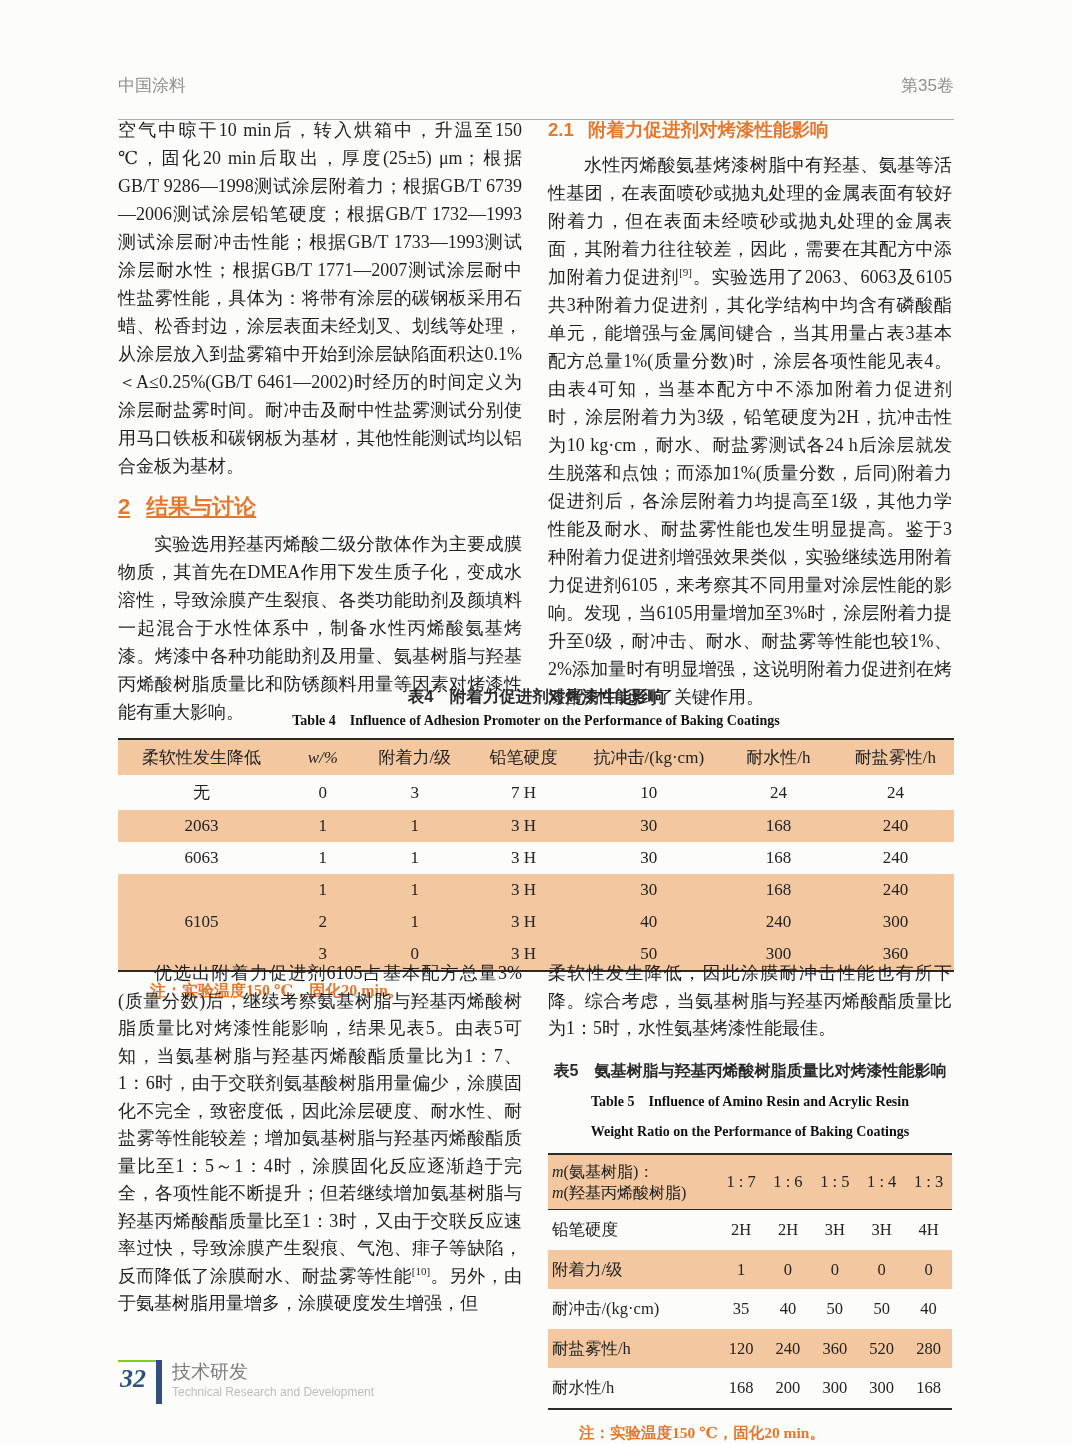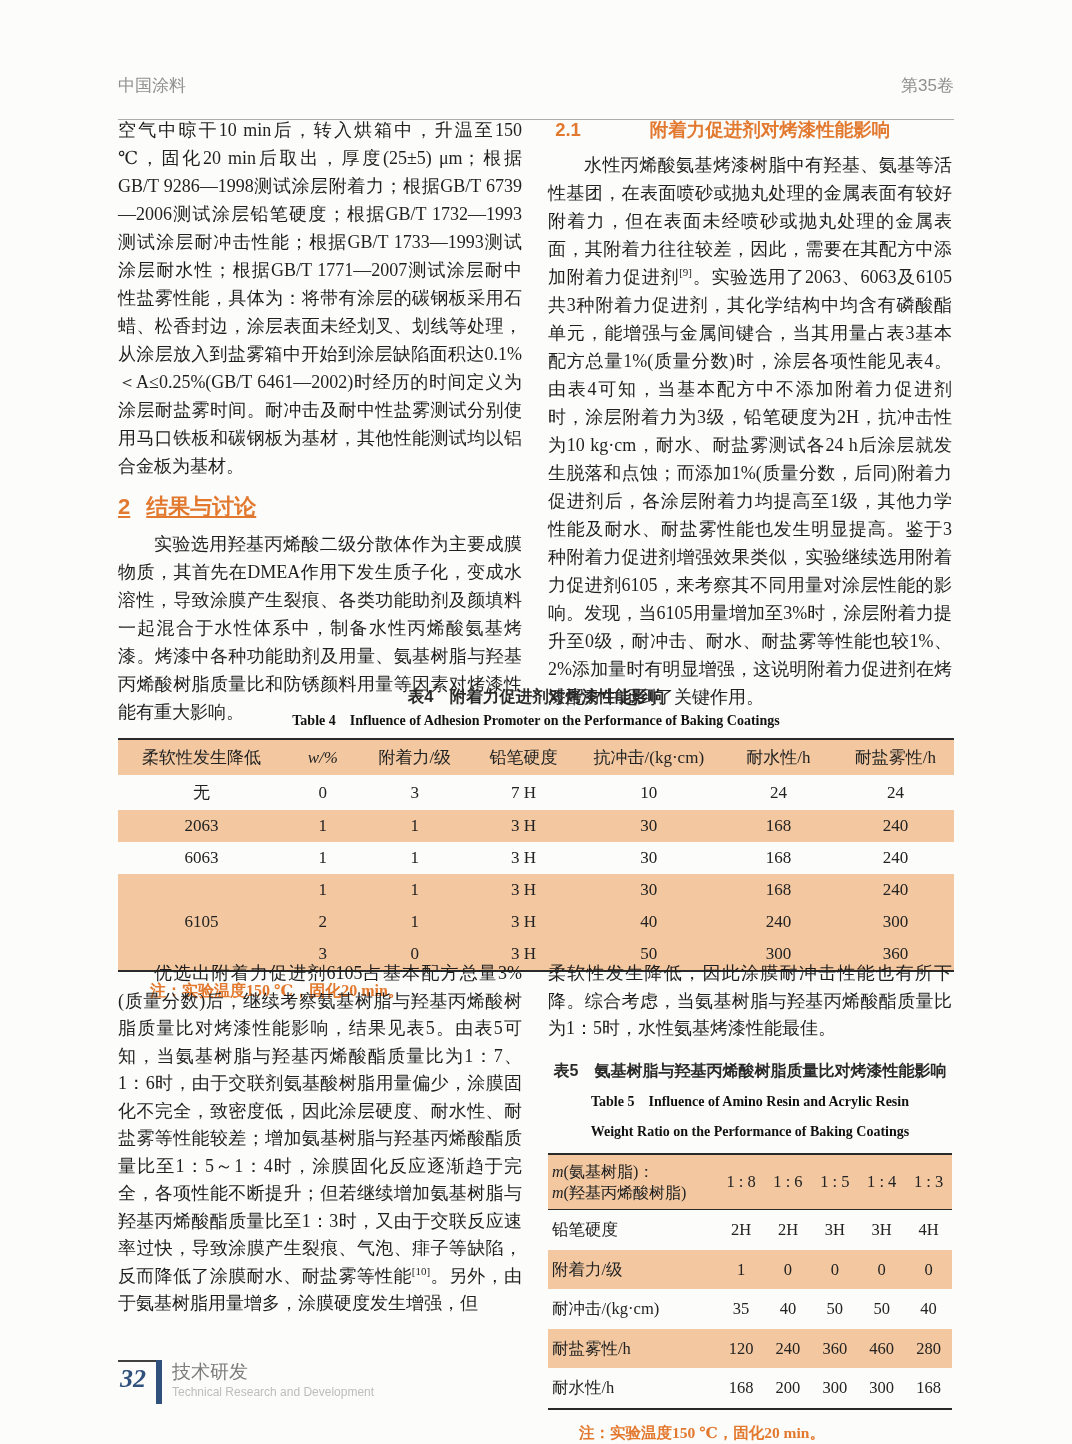--- a/index.html
+++ b/index.html
@@ -31,21 +31,21 @@
 
   .h-main {
     margin:12px 0 8px; color:#e2792f;
     font-family:"Liberation Sans","DejaVu Sans",sans-serif;
     font-weight:bold; font-size:22px; line-height:30px; text-align:left;text-decoration:underline;
   }
   .h-main .num { margin-right:16px; }
   .h-sub {
     margin:0 0 8px; color:#e2792f;
     font-family:"Liberation Sans","DejaVu Sans",sans-serif;
-    font-weight:bold; font-size:18.5px; line-height:27px; text-align:center;
+    font-weight:bold; font-size:18.5px; line-height:27px; text-align:left;
     display:flex;
   }
   .h-sub .num { flex:0 0 40px; }
   .h-sub .ttl { flex:1; }
 
   
   .t4-wrap { position:absolute; left:118px; top:686px; width:836px; }
   .caption-cn {
     text-align:center; font-family:"Liberation Sans","DejaVu Sans",sans-serif;
     font-weight:bold; font-size:16.5px; margin:0 0 4px; color:#2a2a2a;
@@ -70,21 +70,21 @@
     border-top:2.5px solid #2a2a2a; border-bottom:2.5px solid #2a2a2a;
   }
   table.t5 th, table.t5 td { font-weight:normal; padding:6px 2px; text-align:center; }
   table.t5 .rowlabel { text-align:left; padding-left:4px; }
   table.t5 thead tr { background:#f3c8a0; border-bottom:1.5px solid #2a2a2a; }
   table.t5 thead .rowlabel { line-height:21px; font-size:16px; }
 
   
   .footer { position:absolute; left:118px; top:1360px; display:flex; align-items:flex-start; }
   .page-num-box {
-    border-top:2px solid #404040; padding:2px 10px 0 2px;
+    border-top:2px solid #84cc16; padding:2px 10px 0 2px;
     color:#31517d; font-size:26px; font-weight:bold; font-style:italic; line-height:30px;
   }
   .footer-bar { width:6px; height:44px; background:#31517d; margin-right:10px; }
   .dept .cn {
     font-family:"Liberation Sans","DejaVu Sans",sans-serif;
     font-size:19px; color:#7c7c7c; line-height:24px;
   }
   .dept .en {
     font-family:"Liberation Sans","DejaVu Sans",sans-serif;
     font-size:12px; color:#bdbdbd; line-height:16px;
@@ -218,21 +218,21 @@
           <col style="width:11.6%">
             <col style="width:11.6%">
             <col style="width:11.6%">
         </colgroup>
         <thead>
           <tr>
             <th class="rowlabel">
               <span class="em-i">m</span><span>(氨基树脂)：</span><br>
               <span class="em-i">m</span><span>(羟基丙烯酸树脂)</span>
             </th>
-            <th>1 : 8</th>
+            <th>1 : 7</th>
             <th>1 : 6</th>
             <th>1 : 5</th>
             <th>1 : 4</th>
             <th>1 : 3</th>
           </tr>
         </thead>
         <tbody>
           <tr>
             <td class="rowlabel">铅笔硬度</td>
             <td>2H</td>
@@ -255,21 +255,21 @@
             <td>40</td>
             <td>50</td>
             <td>50</td>
             <td>40</td>
           </tr>
           <tr class="band">
             <td class="rowlabel">耐盐雾性/h</td>
             <td>120</td>
             <td>240</td>
             <td>360</td>
-            <td>460</td>
+            <td>520</td>
             <td>280</td>
           </tr>
           <tr>
             <td class="rowlabel">耐水性/h</td>
             <td>168</td>
             <td>200</td>
             <td>300</td>
             <td>300</td>
             <td>168</td>
           </tr>

